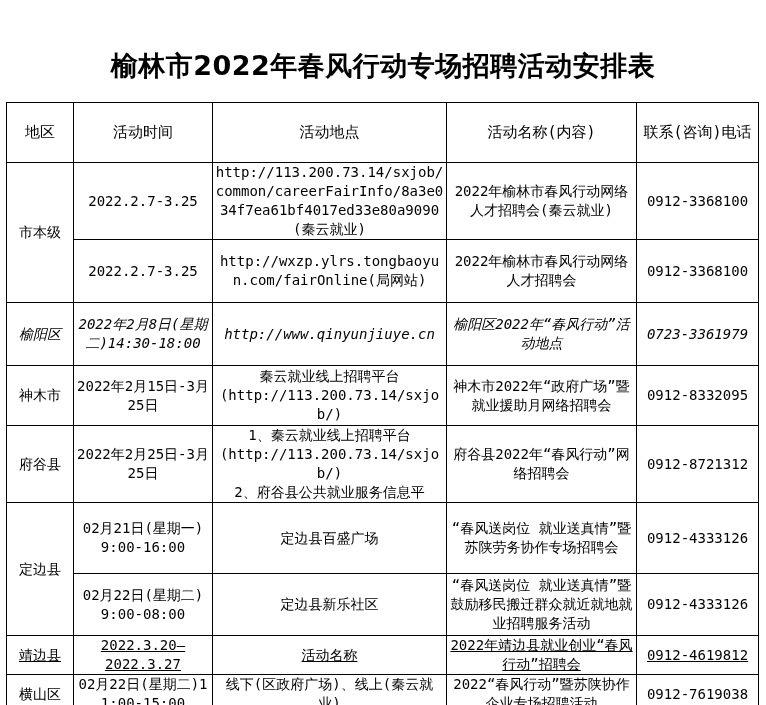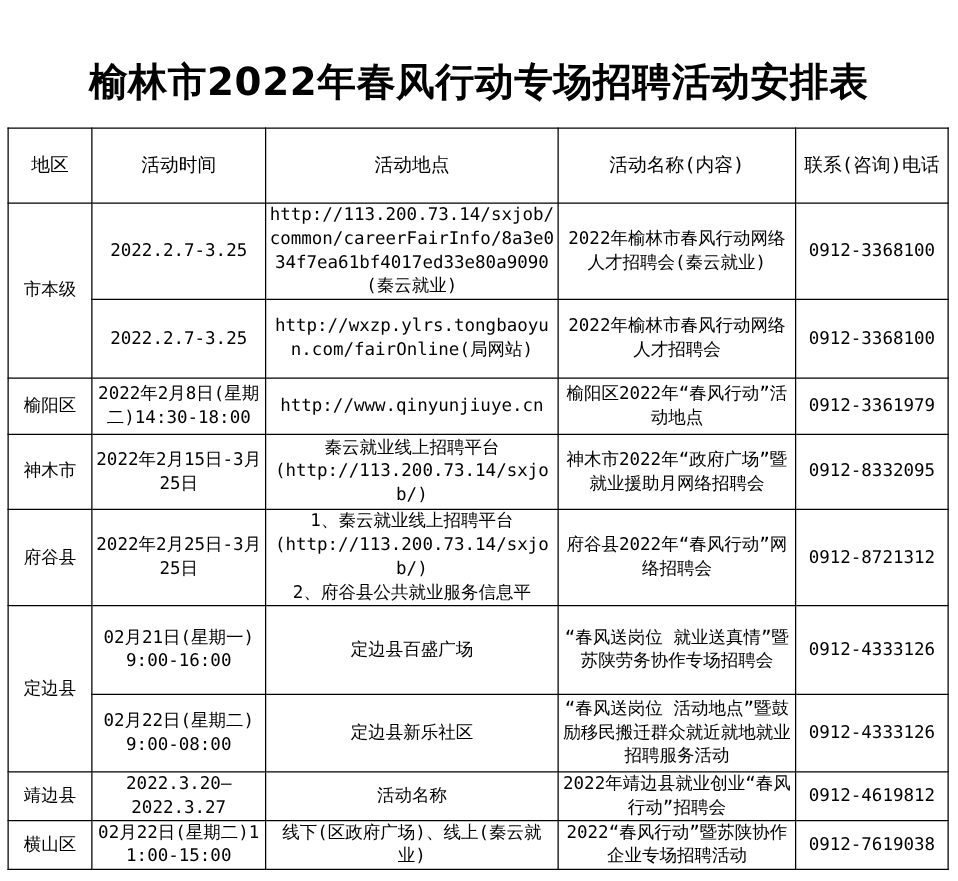--- a/index.html
+++ b/index.html
@@ -13,21 +13,21 @@
     height: 705px;
     overflow: hidden;
     font-family: "DejaVu Sans Mono", "Liberation Sans", monospace;
   }
   .page-title {
     margin-top: 50px;
     width: 766px;
     text-align: center;
     font-family: "DejaVu Sans", "Liberation Sans", sans-serif;
     font-weight: bold;
-    font-size: 31px;
+    font-size: 27px;
     line-height: 32px;
     letter-spacing: 0.5px;
   }
   table.schedule {
     border-collapse: collapse;
     table-layout: fixed;
     margin: 20px 0 0 6px;
     width: 752px;
   }
   col.c1 { width: 67px; }
@@ -81,26 +81,26 @@
       <td>0912-3368100</td>
     </tr>
 
     <tr style="height:63px;">
       <td>2022.2.7-3.25</td>
       <td>http://wxzp.ylrs.tongbaoyun.com/fairOnline(局网站)</td>
       <td>2022年榆林市春风行动网络人才招聘会</td>
       <td>0912-3368100</td>
     </tr>
 
-    <tr style="height:45px;">
+    <tr style="height:63px;font-style:italic;">
       <td>榆阳区</td>
       <td>2022年2月8日(星期二)14:30-18:00</td>
       <td>http://www.qinyunjiuye.cn</td>
       <td>榆阳区2022年“春风行动”活动地点</td>
-      <td>0912-3361979</td>
+      <td>0723-3361979</td>
     </tr>
 
     <tr style="height:60px;">
       <td>神木市</td>
       <td>2022年2月15日-3月25日</td>
       <td>秦云就业线上招聘平台
 (http://113.200.73.14/sxjob/)</td>
       <td>神木市2022年“政府广场”暨就业援助月网络招聘会</td>
       <td>0912-8332095</td>
     </tr>
@@ -119,25 +119,25 @@
       <td rowspan="2">定边县</td>
       <td>02月21日(星期一)9:00-16:00</td>
       <td>定边县百盛广场</td>
       <td>“春风送岗位 就业送真情”暨苏陕劳务协作专场招聘会</td>
       <td>0912-4333126</td>
     </tr>
 
     <tr style="height:62px;">
       <td>02月22日(星期二)9:00-08:00</td>
       <td>定边县新乐社区</td>
-      <td>“春风送岗位 活动地点”暨鼓励移民搬迁群众就近就地就业招聘服务活动</td>
+      <td>“春风送岗位 就业送真情”暨鼓励移民搬迁群众就近就地就业招聘服务活动</td>
       <td>0912-4333126</td>
     </tr>
 
-    <tr style="height:38px;">
+    <tr style="height:38px;text-decoration:underline;">
       <td>靖边县</td>
       <td>2022.3.20—
 2022.3.27</td>
       <td>活动名称</td>
       <td>2022年靖边县就业创业“春风行动”招聘会</td>
       <td>0912-4619812</td>
     </tr>
 
     <tr style="height:37px;">
       <td>横山区</td>

